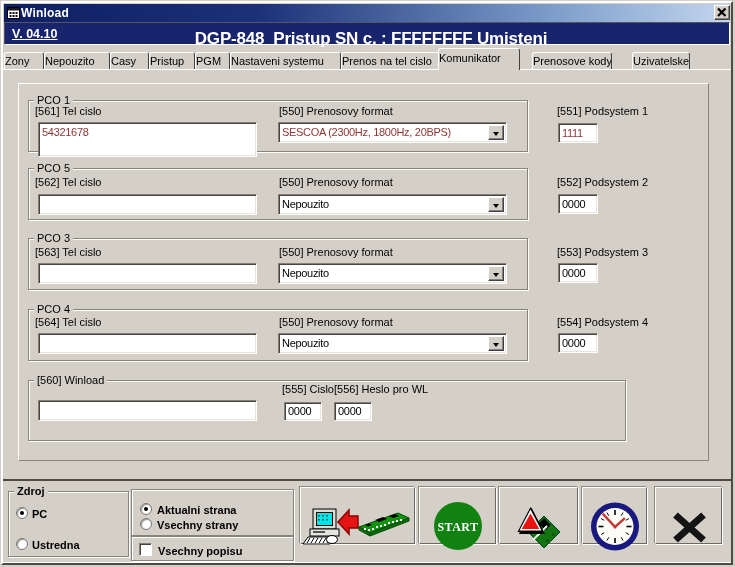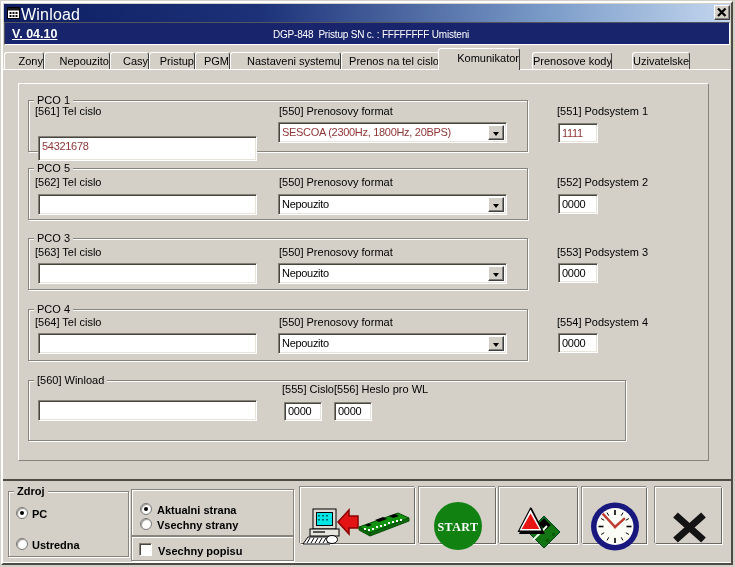--- a/index.html
+++ b/index.html
@@ -1,26 +1,26 @@
 <!DOCTYPE html>
 <html><head><meta charset="utf-8"><style>
 *{margin:0;padding:0;box-sizing:border-box}
 html,body{width:735px;height:567px;overflow:hidden}
 body{position:relative;background:#d4d0c8;font-family:"Liberation Sans",sans-serif;font-size:11px;color:#000}
 .abs{position:absolute}
 .b{font-weight:bold}
 .lbl{position:absolute;white-space:nowrap;line-height:12px}
 .winframe{position:absolute;left:1px;top:1px;width:732px;height:564px;border:2px solid;border-color:#fff #4c4c44 #4c4c44 #fff}
 .titlebar{position:absolute;left:4px;top:4px;width:726px;height:18px;background:linear-gradient(90deg,#0e1e62 0%,#1c3178 35%,#7b9cc9 75%,#c3d6ee 100%)}
-.title-txt{position:absolute;left:17px;top:2px;color:#fff;font-size:16px;font-weight:normal;letter-spacing:.2px}
+.title-txt{position:absolute;left:17px;top:2px;color:#fff;font-size:12px;font-weight:bold;letter-spacing:.2px}
 .closebtn{position:absolute;left:710px;top:1px;width:16px;height:15px;background:#d4d0c8;border:1px solid;border-color:#fff #404040 #404040 #fff;box-shadow:inset -1px -1px 0 #808080}
 .verbar{position:absolute;left:4px;top:22px;width:726px;height:23px;background:#18246b;border:1px solid;border-color:#55555f #fff #fff #55555f}
 .vtxt{position:absolute;left:7px;top:4px;color:#fff;font-size:12.5px;font-weight:bold;text-decoration:underline}
-.ctxt{position:absolute;left:0;top:6px;width:100%;text-align:center;color:#fff;font-size:10px;letter-spacing:-0.2px;font-weight:normal;padding-left:8px}
-.tab{position:absolute;top:52px;height:17px;background:#d4d0c8;border:1px solid;border-color:#fff #404040 #d4d0c8 #fff;border-bottom:none;border-radius:3px 3px 0 0;text-align:right;line-height:16px;z-index:2;white-space:nowrap;overflow:hidden}
+.ctxt{position:absolute;left:0;top:6px;width:100%;text-align:center;color:#fff;font-size:17px;letter-spacing:-0.2px;font-weight:bold;padding-left:8px}
+.tab{position:absolute;top:52px;height:17px;background:#d4d0c8;border:1px solid;border-color:#fff #404040 #d4d0c8 #fff;border-bottom:none;border-radius:3px 3px 0 0;text-align:left;line-height:16px;z-index:2;white-space:nowrap;overflow:hidden}
 .tab.act{top:48px;height:22px;z-index:5;line-height:19px}
 .page{position:absolute;left:3px;top:69px;width:728px;height:411px;background:#d4d0c8;border-top:1px solid #fff}
 .innerpanel{position:absolute;left:18px;top:83px;width:691px;height:378px;border:1px solid;border-color:#fff #87847c #87847c #fff}
 .grp{position:absolute;border:1px solid #87847c;box-shadow:inset 1px 1px 0 #fff,1px 1px 0 #fff}
 .grp>span{position:absolute;top:-6px;left:5px;background:#d4d0c8;padding:0 3px;line-height:11px;white-space:nowrap}
 .tb{position:absolute;background:#fff;border:1px solid;border-color:#848078 #fff #fff #848078;box-shadow:inset 1px 1px 0 #46463e,inset -1px -1px 0 #e8e4dc;padding-left:3px;font-size:11px;letter-spacing:-0.3px;white-space:nowrap;overflow:hidden}
 .red{color:#8e3636}
 .cbtn{position:absolute;right:2px;top:2px;bottom:2px;width:16px;background:#d4d0c8;border:1px solid;border-color:#fff #404040 #404040 #fff;box-shadow:inset -1px -1px 0 #808080}
 .cbtn i{position:absolute;left:4px;top:6px;width:0;height:0;border:3.5px solid transparent;border-top:4px solid #000;border-bottom:none}
 .bottombar{position:absolute;left:3px;top:479px;width:728px;height:84px;background:#d4d0c8;border-top:2px solid #4c4c44;border-bottom:1px solid #fff}
@@ -74,21 +74,21 @@
   </div>
 <div class="grp" style="left:28px;top:309px;width:500px;height:52px">
     <span>PCO 4</span>
   </div>
 <div class="grp" style="left:28px;top:380px;width:598px;height:61px">
     <span>[560] Winload</span>
   </div>
 
 <div class="lbl" style="left:35px;top:105px">[561] Tel cislo</div>
 <div class="lbl" style="left:279px;top:105px">[550] Prenosovy format</div>
-<div class="tb red" style="left:38px;top:136px;width:219px;height:25px;line-height:19px">54321678</div>
+<div class="tb red" style="left:38px;top:122px;width:219px;height:35px;line-height:19px">54321678</div>
 <div class="tb red" style="left:278px;top:122px;width:229px;height:21px;line-height:19px">SESCOA (2300Hz, 1800Hz, 20BPS)<span class="cbtn">
       <i></i>
     </span></div>
 <div class="lbl" style="left:557px;top:105px">[551] Podsystem 1</div>
 <div class="tb red" style="left:558px;top:123px;width:40px;height:20px;line-height:18px">1111</div>
 
 <div class="lbl" style="left:35px;top:176px">[562] Tel cislo</div>
 <div class="lbl" style="left:279px;top:176px">[550] Prenosovy format</div>
 <div class="tb" style="left:38px;top:194px;width:219px;height:21px;line-height:19px"></div>
 <div class="tb" style="left:278px;top:194px;width:229px;height:21px;line-height:19px">Nepouzito<span class="cbtn">

